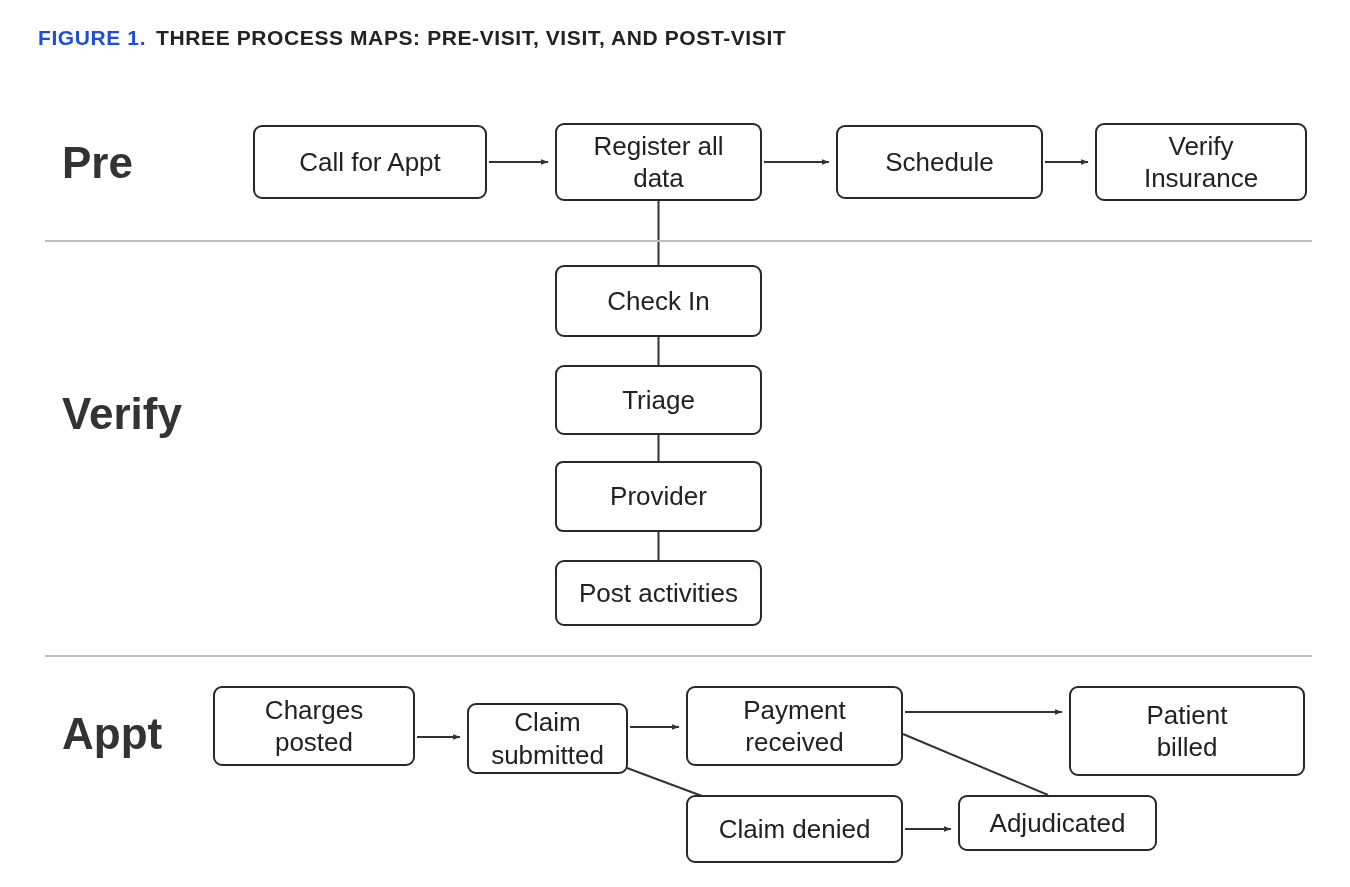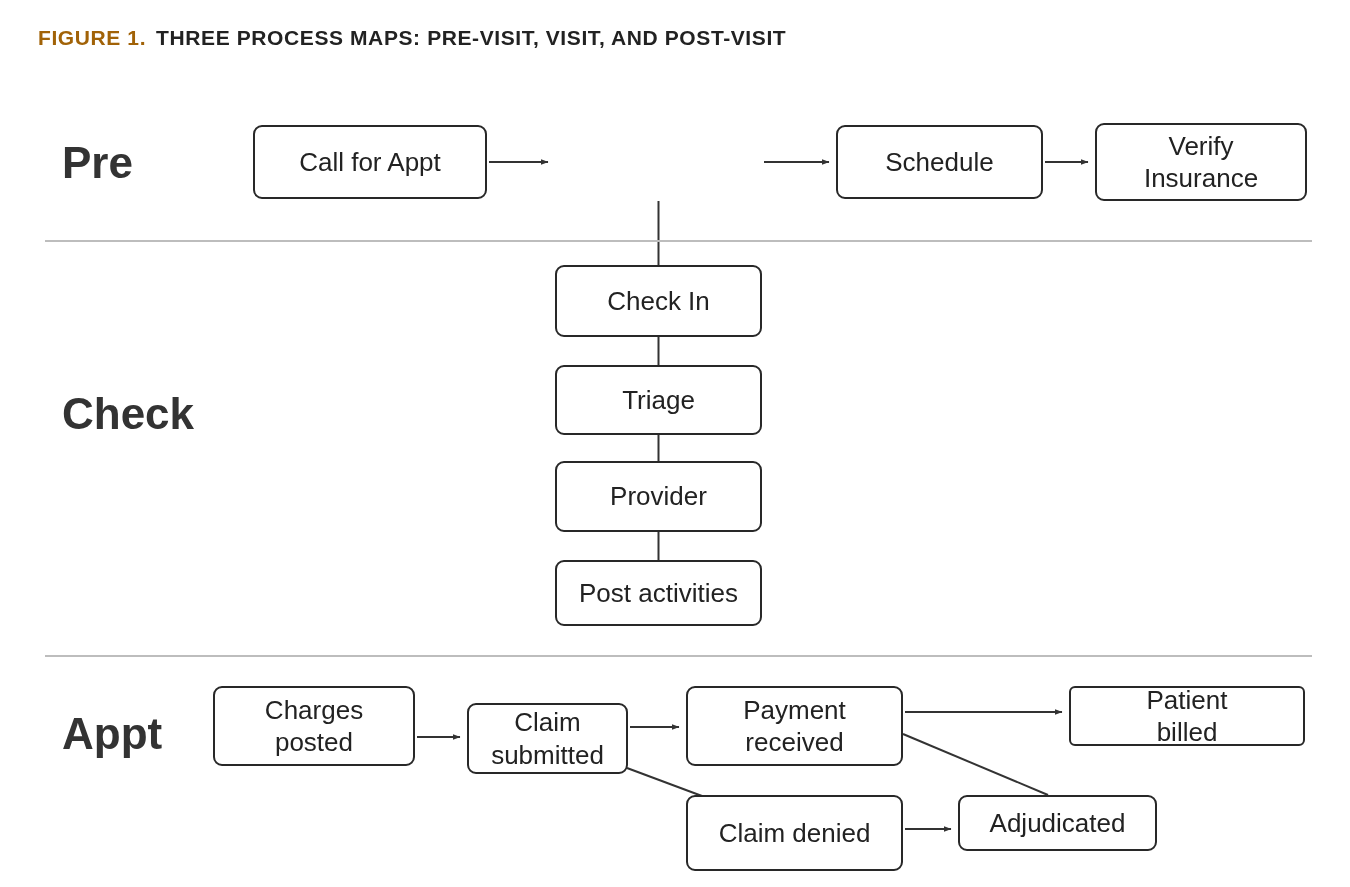--- a/index.html
+++ b/index.html
@@ -27,21 +27,21 @@
     position: absolute;
     left: 38px;
     top: 26px;
     font-size: 21px;
     font-weight: bold;
     letter-spacing: 0.6px;
     color: #222222;
     white-space: nowrap;
   }
   .fig-label {
-    color: #a16207;
+    color: #1d4ed8;
     margin-right: 10px;
   }
   .section-label {
     position: absolute;
     font-size: 44px;
     font-weight: bold;
     color: #333333;
     line-height: 1;
   }
   .box {
@@ -71,28 +71,28 @@
     background: #bdbdbd;
   }
   
   #box-call      { left: 253px;  top: 125px; width: 234px; height: 74px; }
   #box-register  { left: 555px;  top: 123px; width: 207px; height: 78px; }
   #box-schedule  { left: 836px;  top: 125px; width: 207px; height: 74px; }
   #box-verify    { left: 1095px; top: 123px; width: 212px; height: 78px; }
   
   #box-checkin   { left: 555px;  top: 265px; width: 207px; height: 72px; }
   #box-triage    { left: 555px;  top: 365px; width: 207px; height: 70px; }
-  #box-provider  { left: 555px;  top: 461px; width: 207px; height: 71px; }
+  #box-provider  { left: 555px;  top: 461px; width: 207px; height: 71px; border-radius: 8px; }
   #box-postact   { left: 555px;  top: 560px; width: 207px; height: 66px; }
   
   #box-charges   { left: 213px;  top: 686px; width: 202px; height: 80px; }
   #box-claimsub  { left: 467px;  top: 703px; width: 161px; height: 71px; }
   #box-payment   { left: 686px;  top: 686px; width: 217px; height: 80px; }
-  #box-patient   { left: 1069px; top: 686px; width: 236px; height: 60px; border-radius: 6px; }
-  #box-denied    { left: 686px;  top: 795px; width: 217px; height: 76px; }
+  #box-patient   { left: 1069px; top: 686px; width: 236px; height: 90px; }
+  #box-denied    { left: 686px;  top: 795px; width: 217px; height: 68px; }
   #box-adjud     { left: 958px;  top: 795px; width: 199px; height: 56px; }
   
   #label-pre   { left: 62px; top: 141px; }
   #label-visit { left: 62px; top: 392px; }
   #label-post  { left: 62px; top: 712px; }
   #divider-1 { top: 240px; }
   #divider-2 { top: 655px; }
 </style>
 </head>
 <body>
@@ -125,25 +125,28 @@
   </svg>
 
   <div class="title">
     <span class="fig-label">FIGURE 1.</span><span>THREE PROCESS MAPS: PRE-VISIT, VISIT, AND POST-VISIT</span>
   </div>
 
   <div class="divider" id="divider-1"></div>
   <div class="divider" id="divider-2"></div>
 
   <div class="section-label" id="label-pre">Pre</div>
-  <div class="section-label" id="label-visit">Check</div>
+  <div class="section-label" id="label-visit">Verify</div>
   <div class="section-label" id="label-post">Appt</div>
 
   <div class="box" id="box-call">
     <span class="lbl">Call for Appt</span>
+  </div>
+  <div class="box" id="box-register">
+    <span class="lbl w150">Register all data</span>
   </div>
   <div class="box" id="box-schedule">
     <span class="lbl">Schedule</span>
   </div>
   <div class="box" id="box-verify">
     <span class="lbl w130">Verify Insurance</span>
   </div>
 
   <div class="box" id="box-checkin">
     <span class="lbl">Check In</span>

